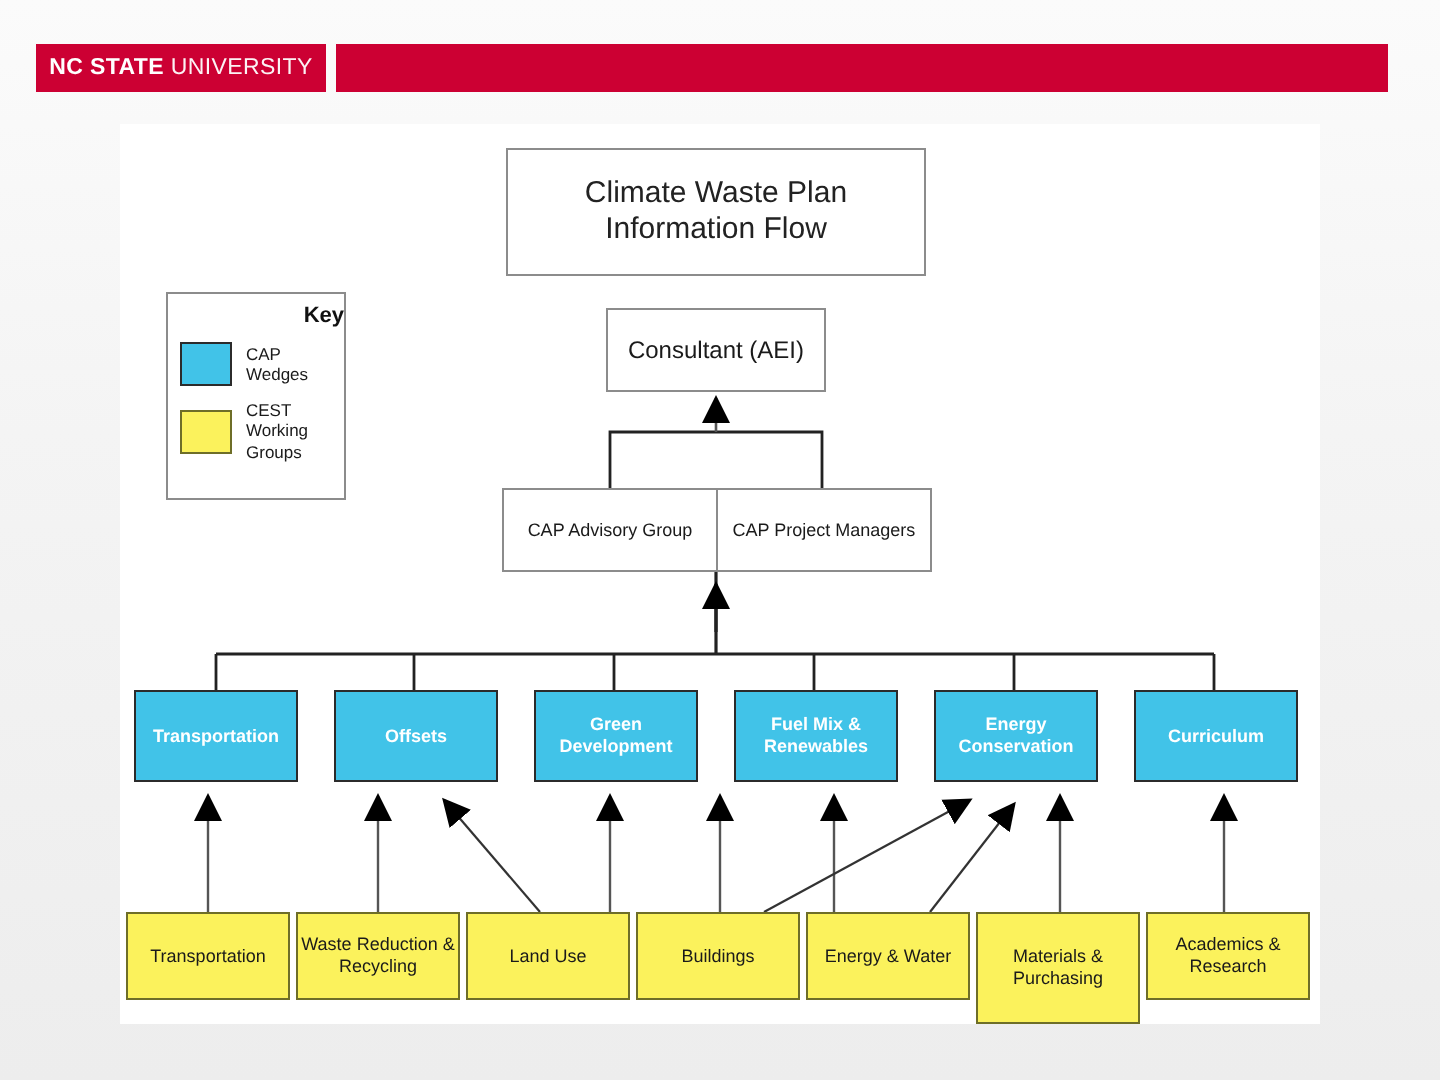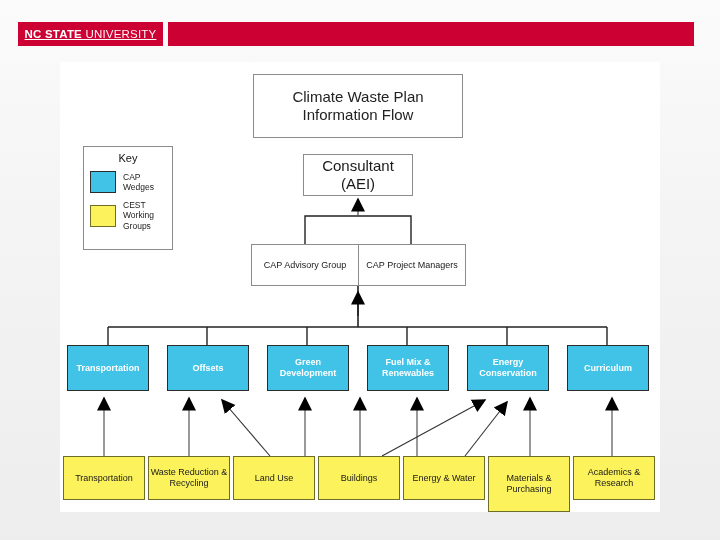--- a/index.html
+++ b/index.html
@@ -37,21 +37,20 @@
     background: #cc0033;
     display: flex;
     align-items: center;
     justify-content: center;
   }
   #logo-text {
     font-size: 11.5px;
     letter-spacing: .2px;
     color: #ffffff;
     white-space: nowrap;
-    text-decoration: underline;
   }
   #logo-text .b { font-weight: bold; }
   #logo-text .l { font-weight: normal; opacity: .95; }
   #red-bar {
     position: absolute;
     left: 150px;
     top: 0;
     width: 526px;
     height: 24px;
     background: #cc0033;
@@ -103,44 +102,44 @@
     color: #1a1a1a;
     font-size: 9px;
   }
 
   #title-box {
     left: 253px; top: 74px; width: 210px; height: 64px;
     font-size: 15px; color: #222;
   }
   #consultant-box {
     left: 303px; top: 154px; width: 110px; height: 42px;
-    font-size: 15px;
+    font-size: 12px;
   }
   #advisory-box {
     left: 251px; top: 244px; width: 108px; height: 42px;
     font-size: 9px;
   }
   #pm-box {
     left: 358px; top: 244px; width: 108px; height: 42px;
     font-size: 9px;
   }
 
   
   #key-box {
     position: absolute;
     left: 83px; top: 146px;
     width: 90px; height: 104px;
     background: #ffffff;
     border: 1px solid #8c8c8c;
     box-sizing: border-box;
   }
   #key-title {
-    text-align: center;
+    text-align: right;
     font-size: 11px;
-    font-weight: normal;
+    font-weight: bold;
     color: #111;
     margin-top: 5px;
   }
   .key-row {
     display: flex;
     align-items: center;
     margin-top: 7px;
     padding-left: 6px;
   }
   .swatch {

